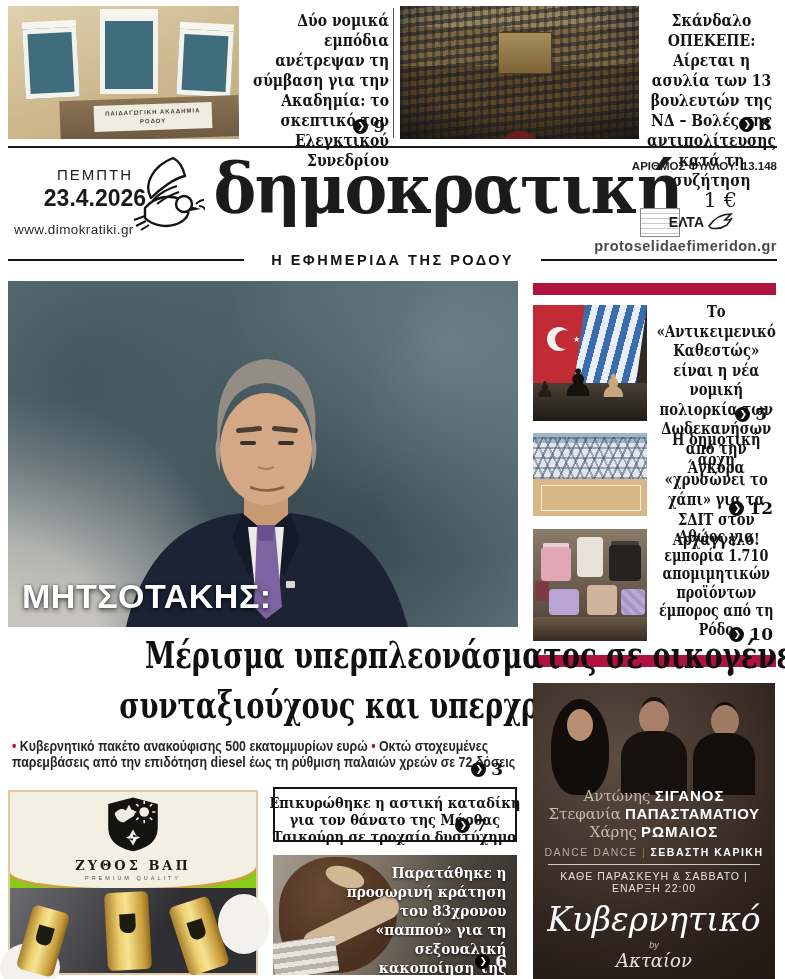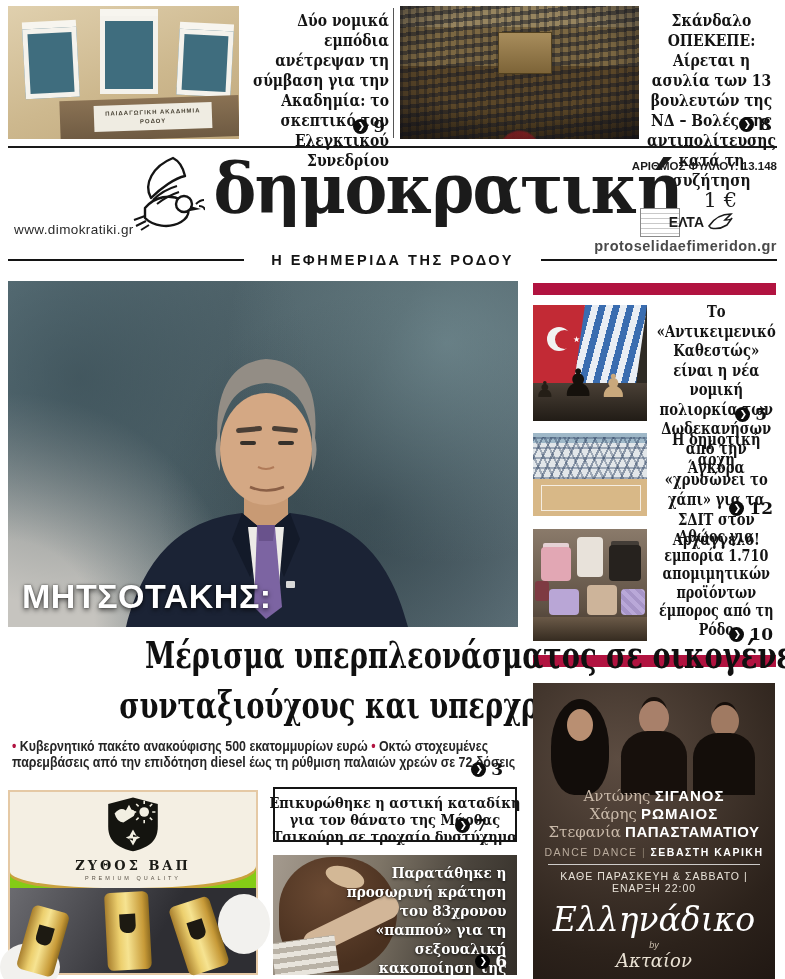--- a/index.html
+++ b/index.html
@@ -72,20 +72,24 @@
     <div class="teaser cc" style="transform:scaleX(.82);">Σκάνδαλο ΟΠΕΚΕΠΕ: Αίρεται η ασυλία των 13 βουλευτών της ΝΔ – Βολές της αντιπολίτευσης κατά τη συζήτηση</div>
     <div class="badge" style="right:6px;bottom:4px;">
       <span class="b-dot">❯</span>
       <span class="b-num">8</span>
     </div>
   </div>
 
   <div class="abs rule" style="left:8px;top:146px;width:769px;height:2px;"></div>
 
   <div class="abs" style="left:0;top:150px;width:785px;height:128px;">
+    <div class="abs" style="left:28px;top:16px;width:134px;text-align:center;">
+      <div style="font-size:15px;letter-spacing:2px;color:#222;">ΠΕΜΠΤΗ</div>
+      <div style="font-size:23px;font-weight:bold;color:#1a1a1a;margin-top:2px;">23.4.2026</div>
+    </div>
     <div class="abs" style="left:14px;top:72px;font-size:13.5px;color:#2a2a2a;letter-spacing:.4px;">www.dimokratiki.gr</div>
 
     <svg class="abs" style="left:133px;top:4px;" width="72" height="82" viewBox="0 0 72 82">
       <g stroke="#141414" fill="#fff" stroke-width="2.4" stroke-linejoin="round">
         <path d="M40,4 C20,12 10,30 18,44 C28,34 42,24 52,22 C50,13 46,7 40,4 Z"></path>
         <path d="M12,54 C22,42 38,40 48,46 C58,52 58,62 48,68 C36,75 20,72 12,64 Z"></path>
         <circle cx="51" cy="50" r="8"></circle>
       </g>
       <path d="M57,52 L68,55 L57,57 Z" fill="#141414"></path>
       <g stroke="#141414" stroke-width="2" fill="none">
@@ -296,34 +300,34 @@
     <div class="abs" style="left:88px;top:48px;width:66px;height:64px;border-radius:40% 40% 0 0;background:#17100c;"></div>
     <div class="head" style="left:178px;top:22px;width:28px;height:32px;background:#a07a62;box-shadow:0 -5px 0 -2px #150e0a;"></div>
     <div class="abs" style="left:160px;top:50px;width:62px;height:62px;border-radius:40% 40% 0 0;background:#140e0a;"></div>
 
     <div class="abs clubtxt" style="left:0;top:104px;width:242px;">
       <div style="font-size:15px;line-height:18px;">
         <span class="serif" style="color:#c9b9a9;">Αντώνης</span>
         <span style="font-weight:bold;letter-spacing:1px;">ΣΙΓΑΝΟΣ</span>
       </div>
       <div style="font-size:15px;line-height:18px;">
+        <span class="serif" style="color:#c9b9a9;">Στεφανία</span>
+        <span style="font-weight:bold;letter-spacing:.5px;">ΠΑΠΑΣΤΑΜΑΤΙΟΥ</span>
+      </div>
+      <div style="font-size:15px;line-height:18px;">
         <span class="serif" style="color:#c9b9a9;">Χάρης</span>
         <span style="font-weight:bold;letter-spacing:1px;">ΡΩΜΑΙΟΣ</span>
-      </div>
-      <div style="font-size:15px;line-height:18px;">
-        <span class="serif" style="color:#c9b9a9;">Στεφανία</span>
-        <span style="font-weight:bold;letter-spacing:.5px;">ΠΑΠΑΣΤΑΜΑΤΙΟΥ</span>
       </div>
       <div style="margin-top:5px;font-size:10.5px;letter-spacing:1.5px;">
         <span style="color:#b9ab9c;">DANCE DANCE</span>
         <span style="color:#8a7d6e;"> | </span>
         <span style="font-weight:bold;">ΣΕΒΑΣΤΗ ΚΑΡΙΚΗ</span>
       </div>
       <div style="margin:6px auto 0;width:88%;border-top:1px solid rgba(255,255,255,.75);padding-top:5px;
                   font-size:10.5px;letter-spacing:1px;color:#e8e2d8;">ΚΑΘΕ ΠΑΡΑΣΚΕΥΗ &amp; ΣΑΒΒΑΤΟ   |   ΕΝΑΡΞΗ 22:00</div>
-      <div style="margin-top:6px;font-family:'DejaVu Serif',serif;font-style:italic;font-size:33px;color:#fff;">Ελληνάδικο</div>
+      <div style="margin-top:6px;font-family:'DejaVu Serif',serif;font-style:italic;font-size:33px;color:#fff;">Κυβερνητικό</div>
       <div style="font-size:9px;font-style:italic;color:#cbbfae;margin-top:1px;">by</div>
       <div style="font-family:'DejaVu Serif',serif;font-style:italic;font-size:18px;color:#eae2d4;">Ακταίον</div>
 
     </div>
   </div>
 
 </div>
 
 </body></html>

